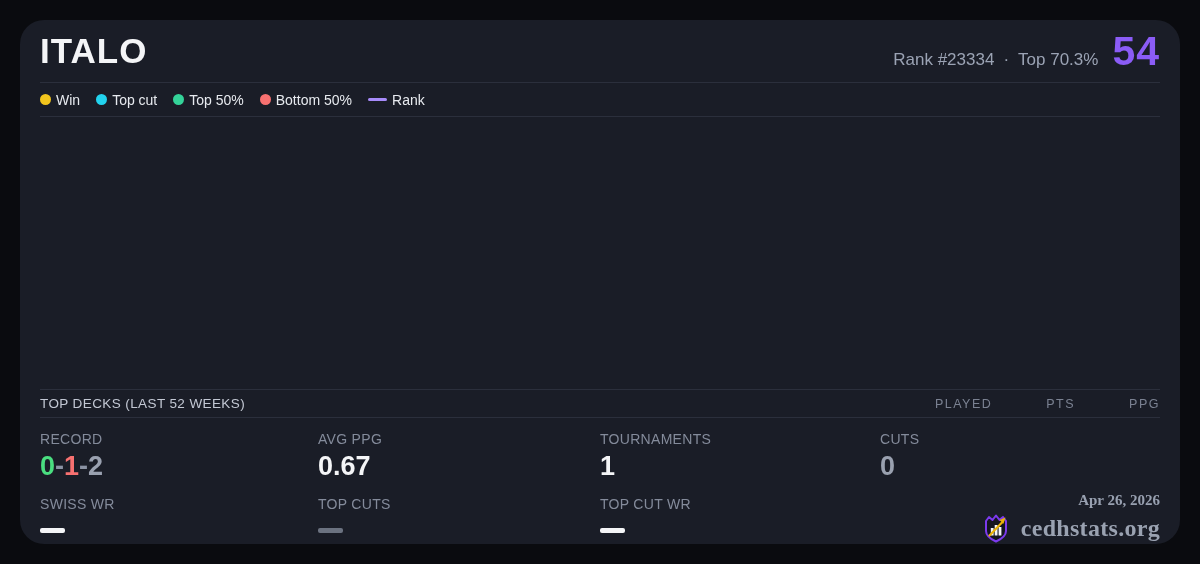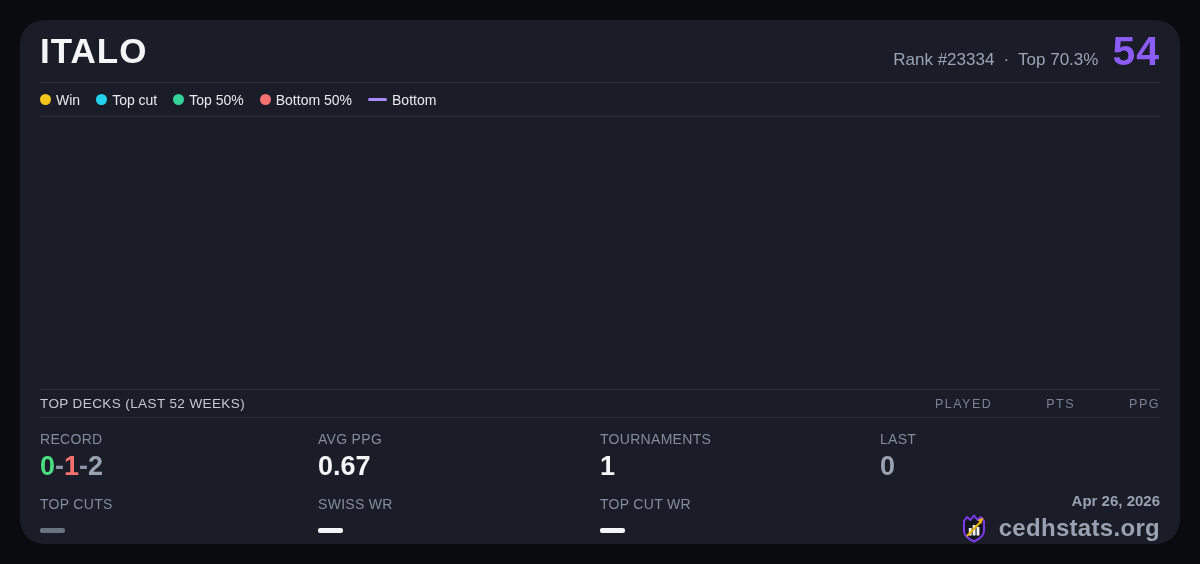--- a/index.html
+++ b/index.html
@@ -81,21 +81,21 @@
   .record-value .rec-loss { color: var(--c-record-loss, #f87171); }
   .record-value .rec-draw { color: var(--c-record-draw, #9aa1b0); }
   .record-value .rec-sep { color: #8b93a4; }
   .dash-bar { width: 25px; height: 5px; border-radius: 2px; margin-top: 16px; }
   .dash-gray { background: #6b7280; }
   .dash-white { background: #f4f5f7; }
 
   
   .footer-cell {
     display: flex; flex-direction: column; align-items: flex-end; justify-content: space-between;
-    grid-column: 4; grid-row: 2; margin-top: 10px;
+    grid-column: 4; grid-row: 2; margin-top: 10px; font-family: Liberation Serif, serif;
   }
   .date-text { color: #98a0b0; font-size: 15px; font-weight: 600; }
   .brand-row { display: flex; align-items: center; gap: 9px; margin-top: 3px; }
   .brand-text { color: #9aa2b1; font-size: 24px; font-weight: 700; letter-spacing: 0.3px; }
   .brand-logo { width: 32px; height: 32px; flex: none; }
 </style>
 </head>
 <body>
 
 <div class="card">
@@ -127,21 +127,21 @@
       <div class="legend-item">
         <span class="legend-dot dot-top-50"></span>
         <span class="legend-label">Top 50%</span>
       </div>
       <div class="legend-item">
         <span class="legend-dot dot-bottom-50"></span>
         <span class="legend-label">Bottom 50%</span>
       </div>
       <div class="legend-item">
         <span class="legend-trend-line"></span>
-        <span class="legend-label">Bottom</span>
+        <span class="legend-label">Rank</span>
       </div>
     </div>
   </div>
 
   <div class="divider"></div>
 
   <div class="chart-area"></div>
 
   <div class="divider"></div>
 
@@ -169,32 +169,32 @@
       <div class="stat-label">AVG PPG</div>
       <div class="stat-value">0.67</div>
     </div>
 
     <div class="stat-cell">
       <div class="stat-label">TOURNAMENTS</div>
       <div class="stat-value">1</div>
     </div>
 
     <div class="stat-cell">
-      <div class="stat-label">LAST</div>
+      <div class="stat-label">CUTS</div>
       <div class="stat-value muted">0</div>
+    </div>
+
+    <div class="stat-cell row2">
+      <div class="stat-label">SWISS WR</div>
+      <div class="dash-bar dash-white"></div>
     </div>
 
     <div class="stat-cell row2">
       <div class="stat-label">TOP CUTS</div>
       <div class="dash-bar dash-gray"></div>
-    </div>
-
-    <div class="stat-cell row2">
-      <div class="stat-label">SWISS WR</div>
-      <div class="dash-bar dash-white"></div>
     </div>
 
     <div class="stat-cell row2">
       <div class="stat-label">TOP CUT WR</div>
       <div class="dash-bar dash-white"></div>
     </div>
 
     <div class="footer-cell">
       <div class="date-text">Apr 26, 2026</div>
       <div class="brand-row">

